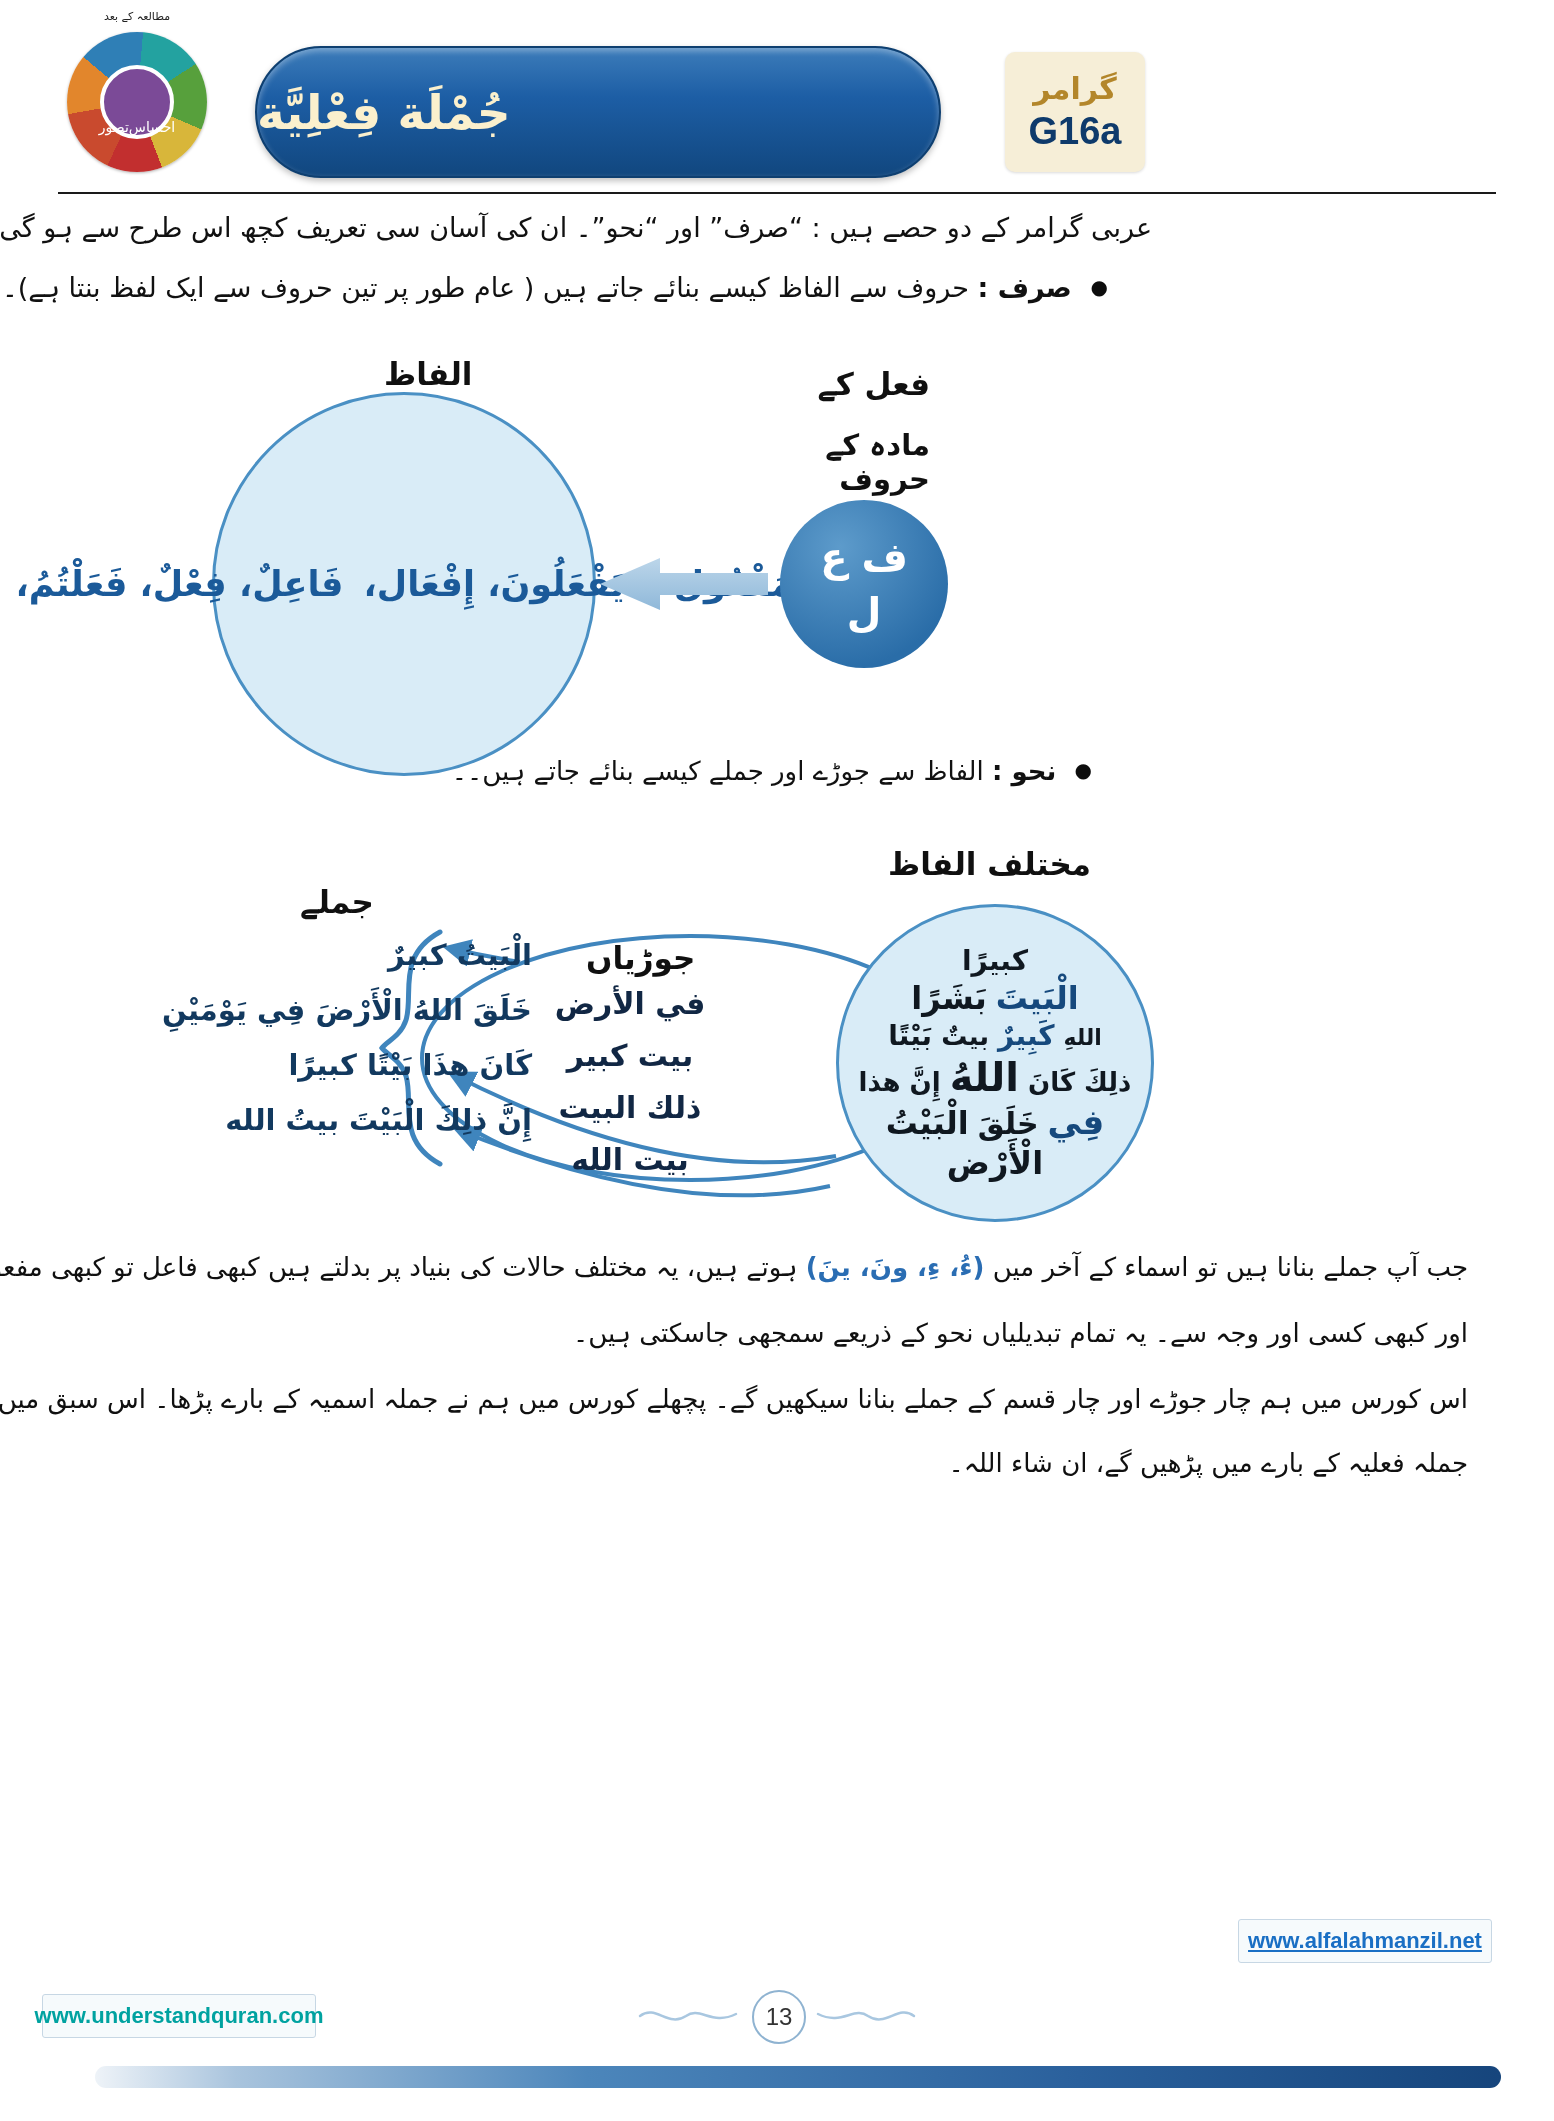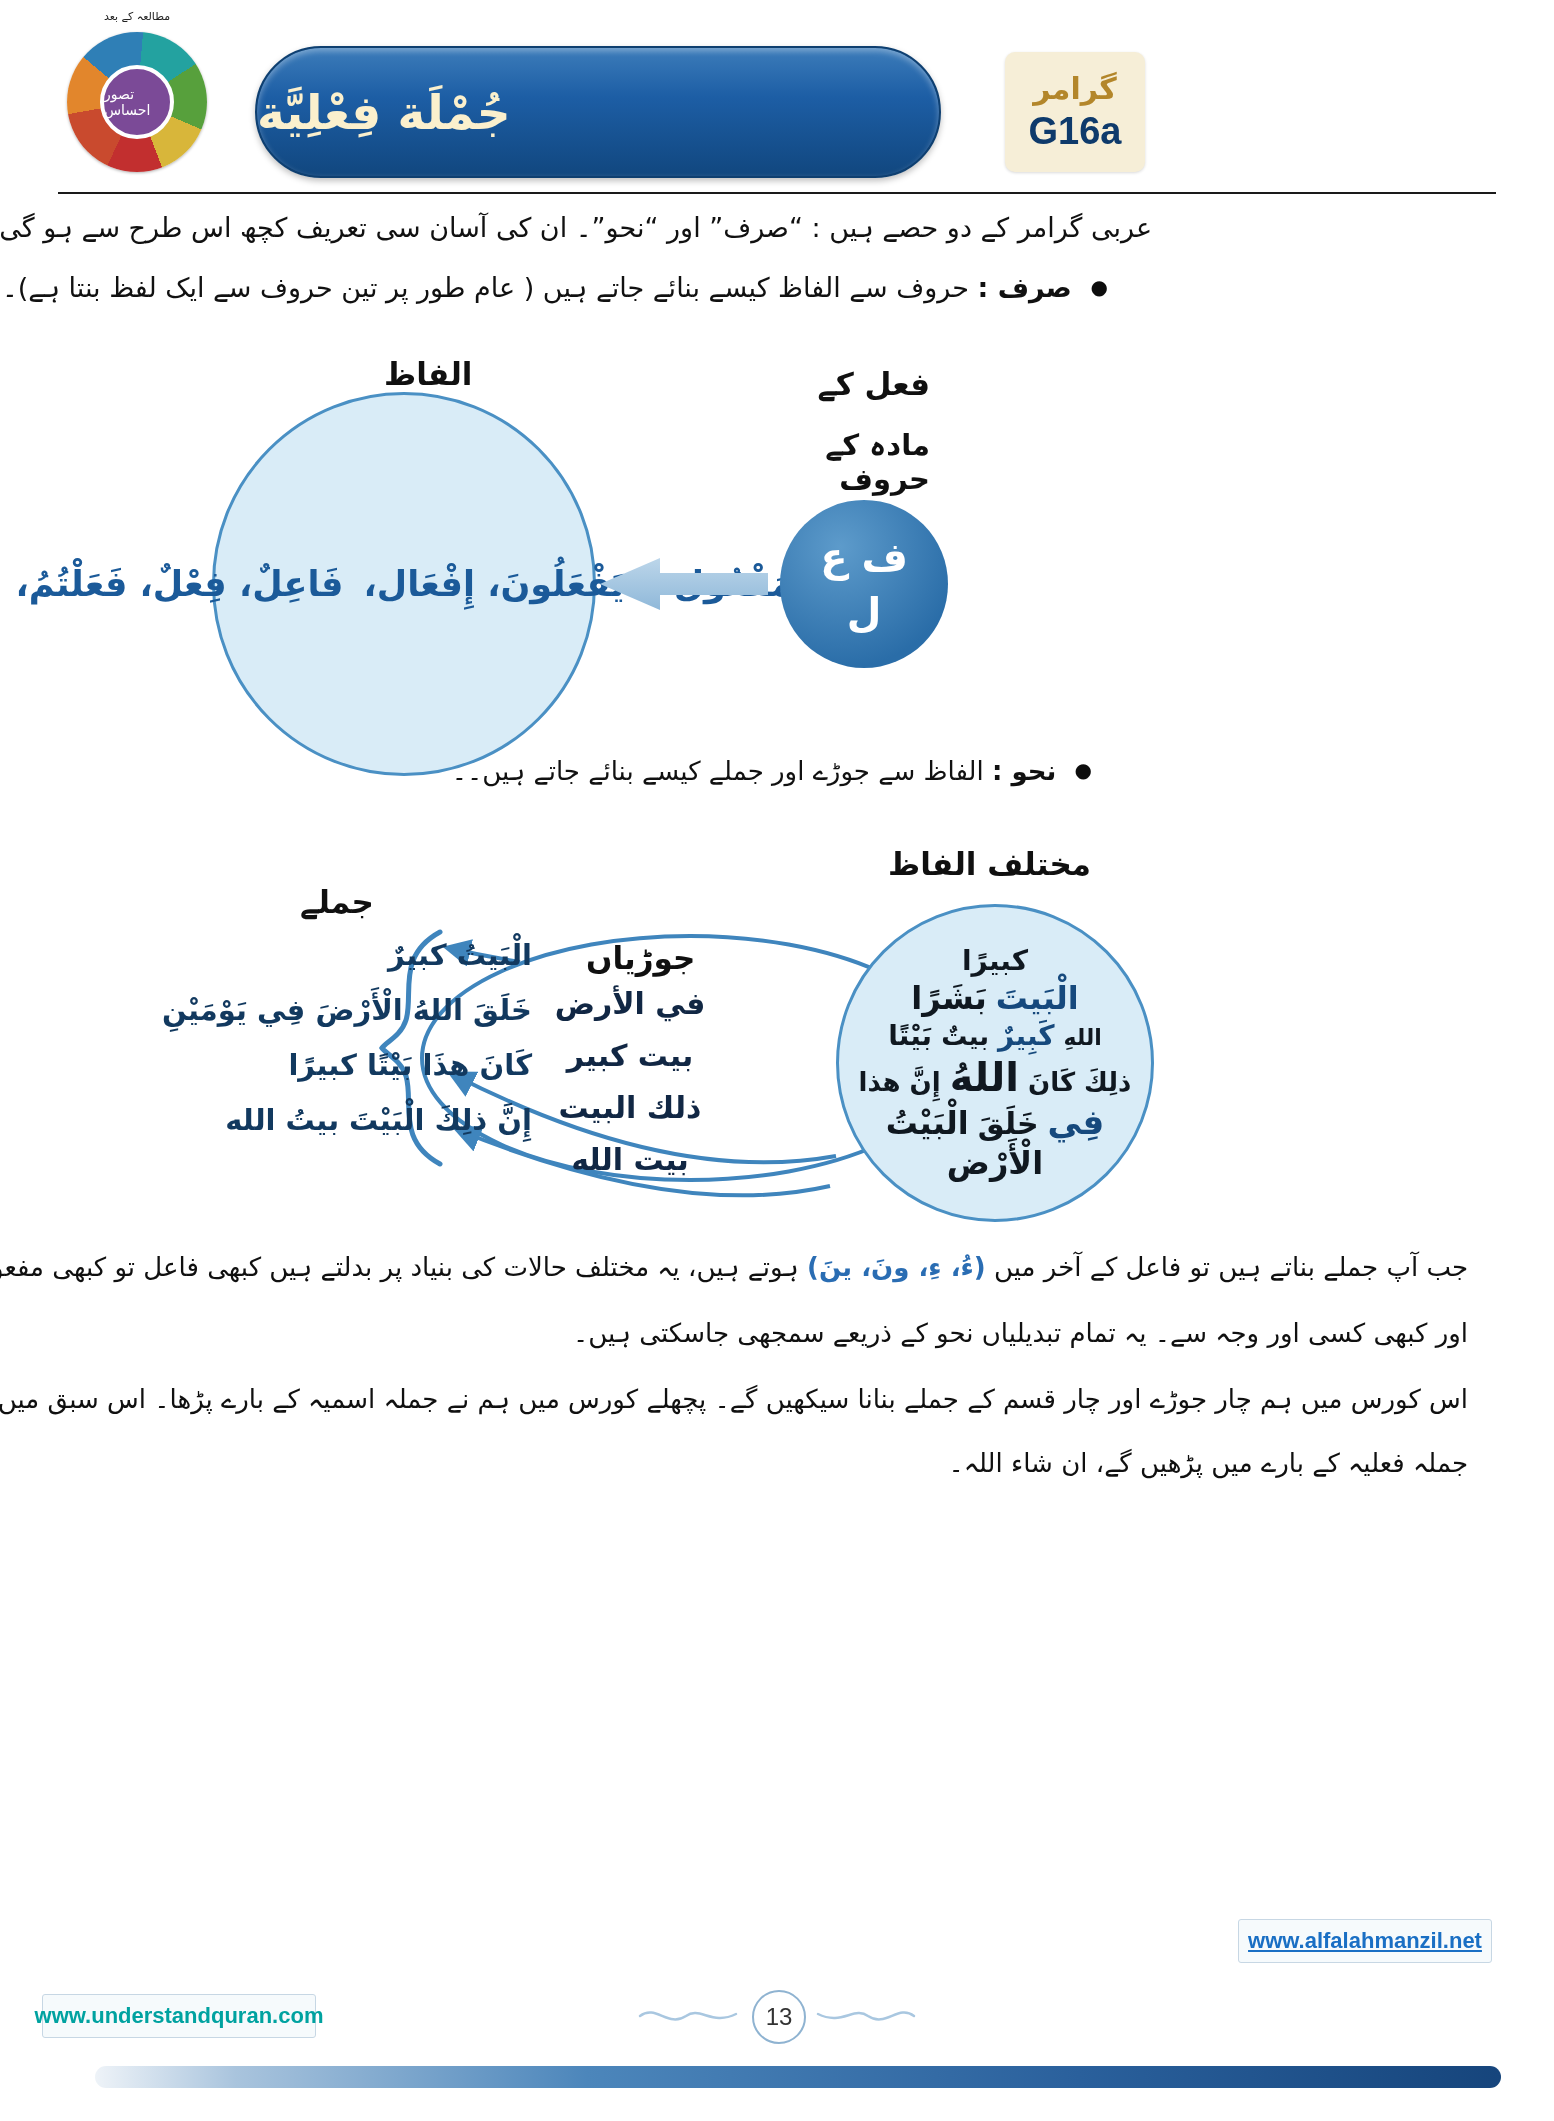--- a/index.html
+++ b/index.html
@@ -18,21 +18,21 @@
   .logo-ring{
     position:absolute; top:22px; left:12px; width:140px; height:140px; border-radius:50%;
     background:conic-gradient(from 205deg,
       #c94a2e 0 55deg, #e2862c 55deg 105deg, #2f7fb6 105deg 160deg,
       #23a2a0 160deg 212deg, #57a03c 212deg 268deg, #d8b63a 268deg 314deg, #c22f2f 314deg 360deg);
     box-shadow:0 1px 3px rgba(0,0,0,.3);
   }
   .logo-core{
     position:absolute; top:50%; left:50%; transform:translate(-50%,-50%);
     width:66px; height:66px; border-radius:50%; background:#7b4a97; border:4px solid #fff;
-    display:flex; flex-direction:column; align-items:flex-start; justify-content:center;
+    display:flex; flex-direction:row; align-items:flex-end; justify-content:center;
     color:#fff; font-size:14px; line-height:1.15; text-align:center;
   }
   .banner{
     left:255px; top:46px; width:682px; height:128px; border-radius:70px;
     background:linear-gradient(180deg,#3c7cba 0%, #1d5ea5 38%, #11477f 100%);
     border:2px solid #0e3f70;
     display:flex; align-items:center; justify-content:flex-start;
     box-shadow:inset 0 3px 6px rgba(255,255,255,.35), 0 3px 6px rgba(0,0,0,.25);
   }
   .banner-title{font-size:47px; font-weight:bold; color:#fbf0cd; direction:rtl;}
@@ -240,21 +240,21 @@
 
   <div class="abs d2-jumlay">جملے</div>
   <div class="abs d2-sentences">
     <div>الْبَيتُ كبيرٌ</div>
     <div>خَلَقَ اللهُ الْأَرْضَ فِي يَوْمَيْنِ</div>
     <div>كَانَ هذَا بَيْتًا كبيرًا</div>
     <div>إِنَّ ذلِكَ الْبَيْتَ بيتُ الله</div>
   </div>
 
   <div class="abs urdu nowrap bp bp1a">
-    <span>جب آپ جملے بناتے ہیں تو فاعل کے آخر میں</span>
+    <span>جب آپ جملے بنانا ہیں تو اسماء کے آخر میں</span>
     <span class="blue">(ءُ، ءِ، ونَ، ينَ)</span>
     <span>ہوتے ہیں، یہ مختلف حالات کی بنیاد پر بدلتے ہیں کبھی فاعل تو کبھی مفعول</span>
   </div>
   <div class="abs urdu nowrap bp bp1b">اور کبھی کسی اور وجہ سے۔ یہ تمام تبدیلیاں نحو کے ذریعے سمجھی جاسکتی ہیں۔</div>
   <div class="abs urdu nowrap bp bp2a">اس کورس میں ہم چار جوڑے اور چار قسم کے جملے بنانا سیکھیں گے۔ پچھلے کورس میں ہم نے جملہ اسمیہ کے بارے پڑھا۔ اس سبق میں ہم</div>
   <div class="abs urdu nowrap bp bp2b">جملہ فعلیہ کے بارے میں پڑھیں گے، ان شاء اللہ۔</div>
 
   <div class="abs f-box f-left">
     <span>www.understandquran.com</span>
   </div>

